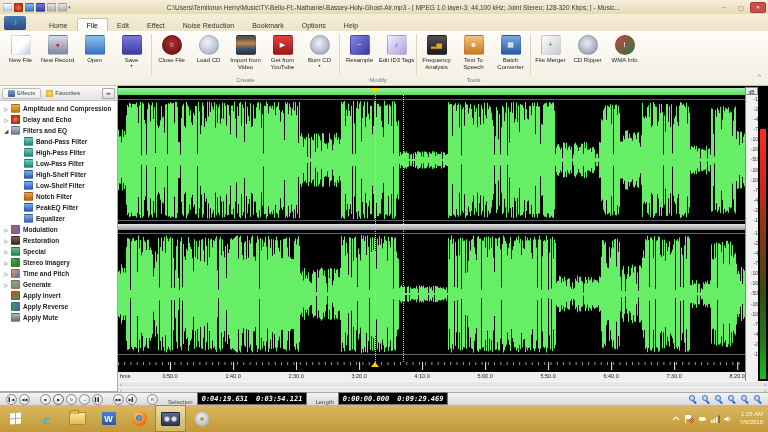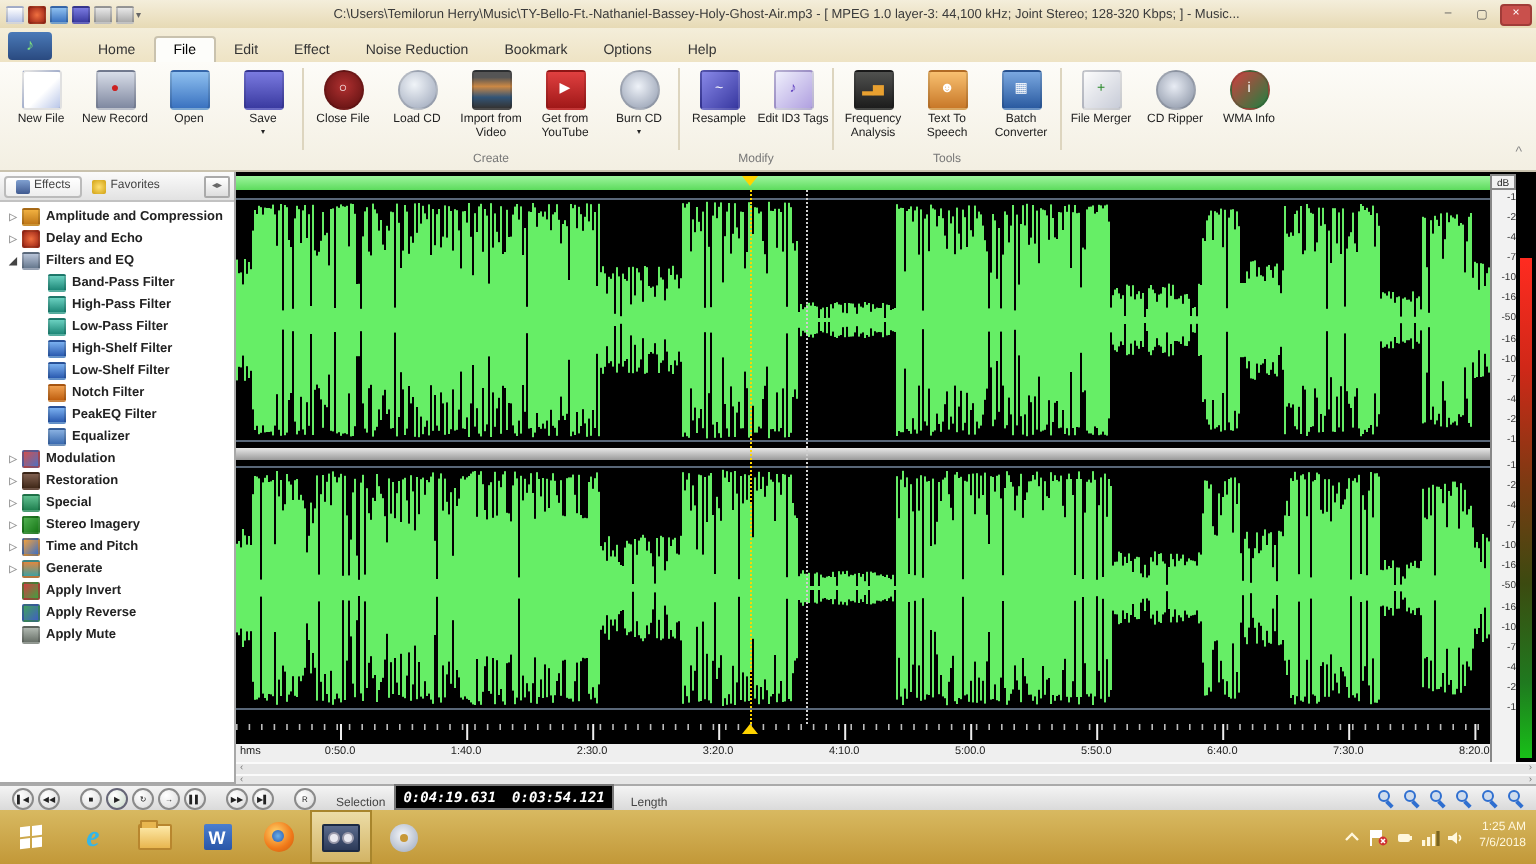--- a/index.html
+++ b/index.html
@@ -1849,20 +1849,24 @@
         <div class="tbtn">▶▌</div>
         <div style="width: 8px;"></div>
         <div class="tbtn">R</div>
       </div>
     <span class="tlabel">Selection</span>
     <div class="lcdbox">
       <span>0:04:19.631</span>
       <span>0:03:54.121</span>
     </div>
     <span class="tlabel">Length</span>
+    <div class="lcdbox">
+      <span>0:00:00.000</span>
+      <span>0:09:29.469</span>
+    </div>
     <div class="zoomset" id="zoomset">
         <div class="zbtn">
           <div class="lens"></div>
           <div class="handle"></div>
         </div>
         <div class="zbtn">
           <div class="lens"></div>
           <div class="handle"></div>
         </div>
         <div class="zbtn">

